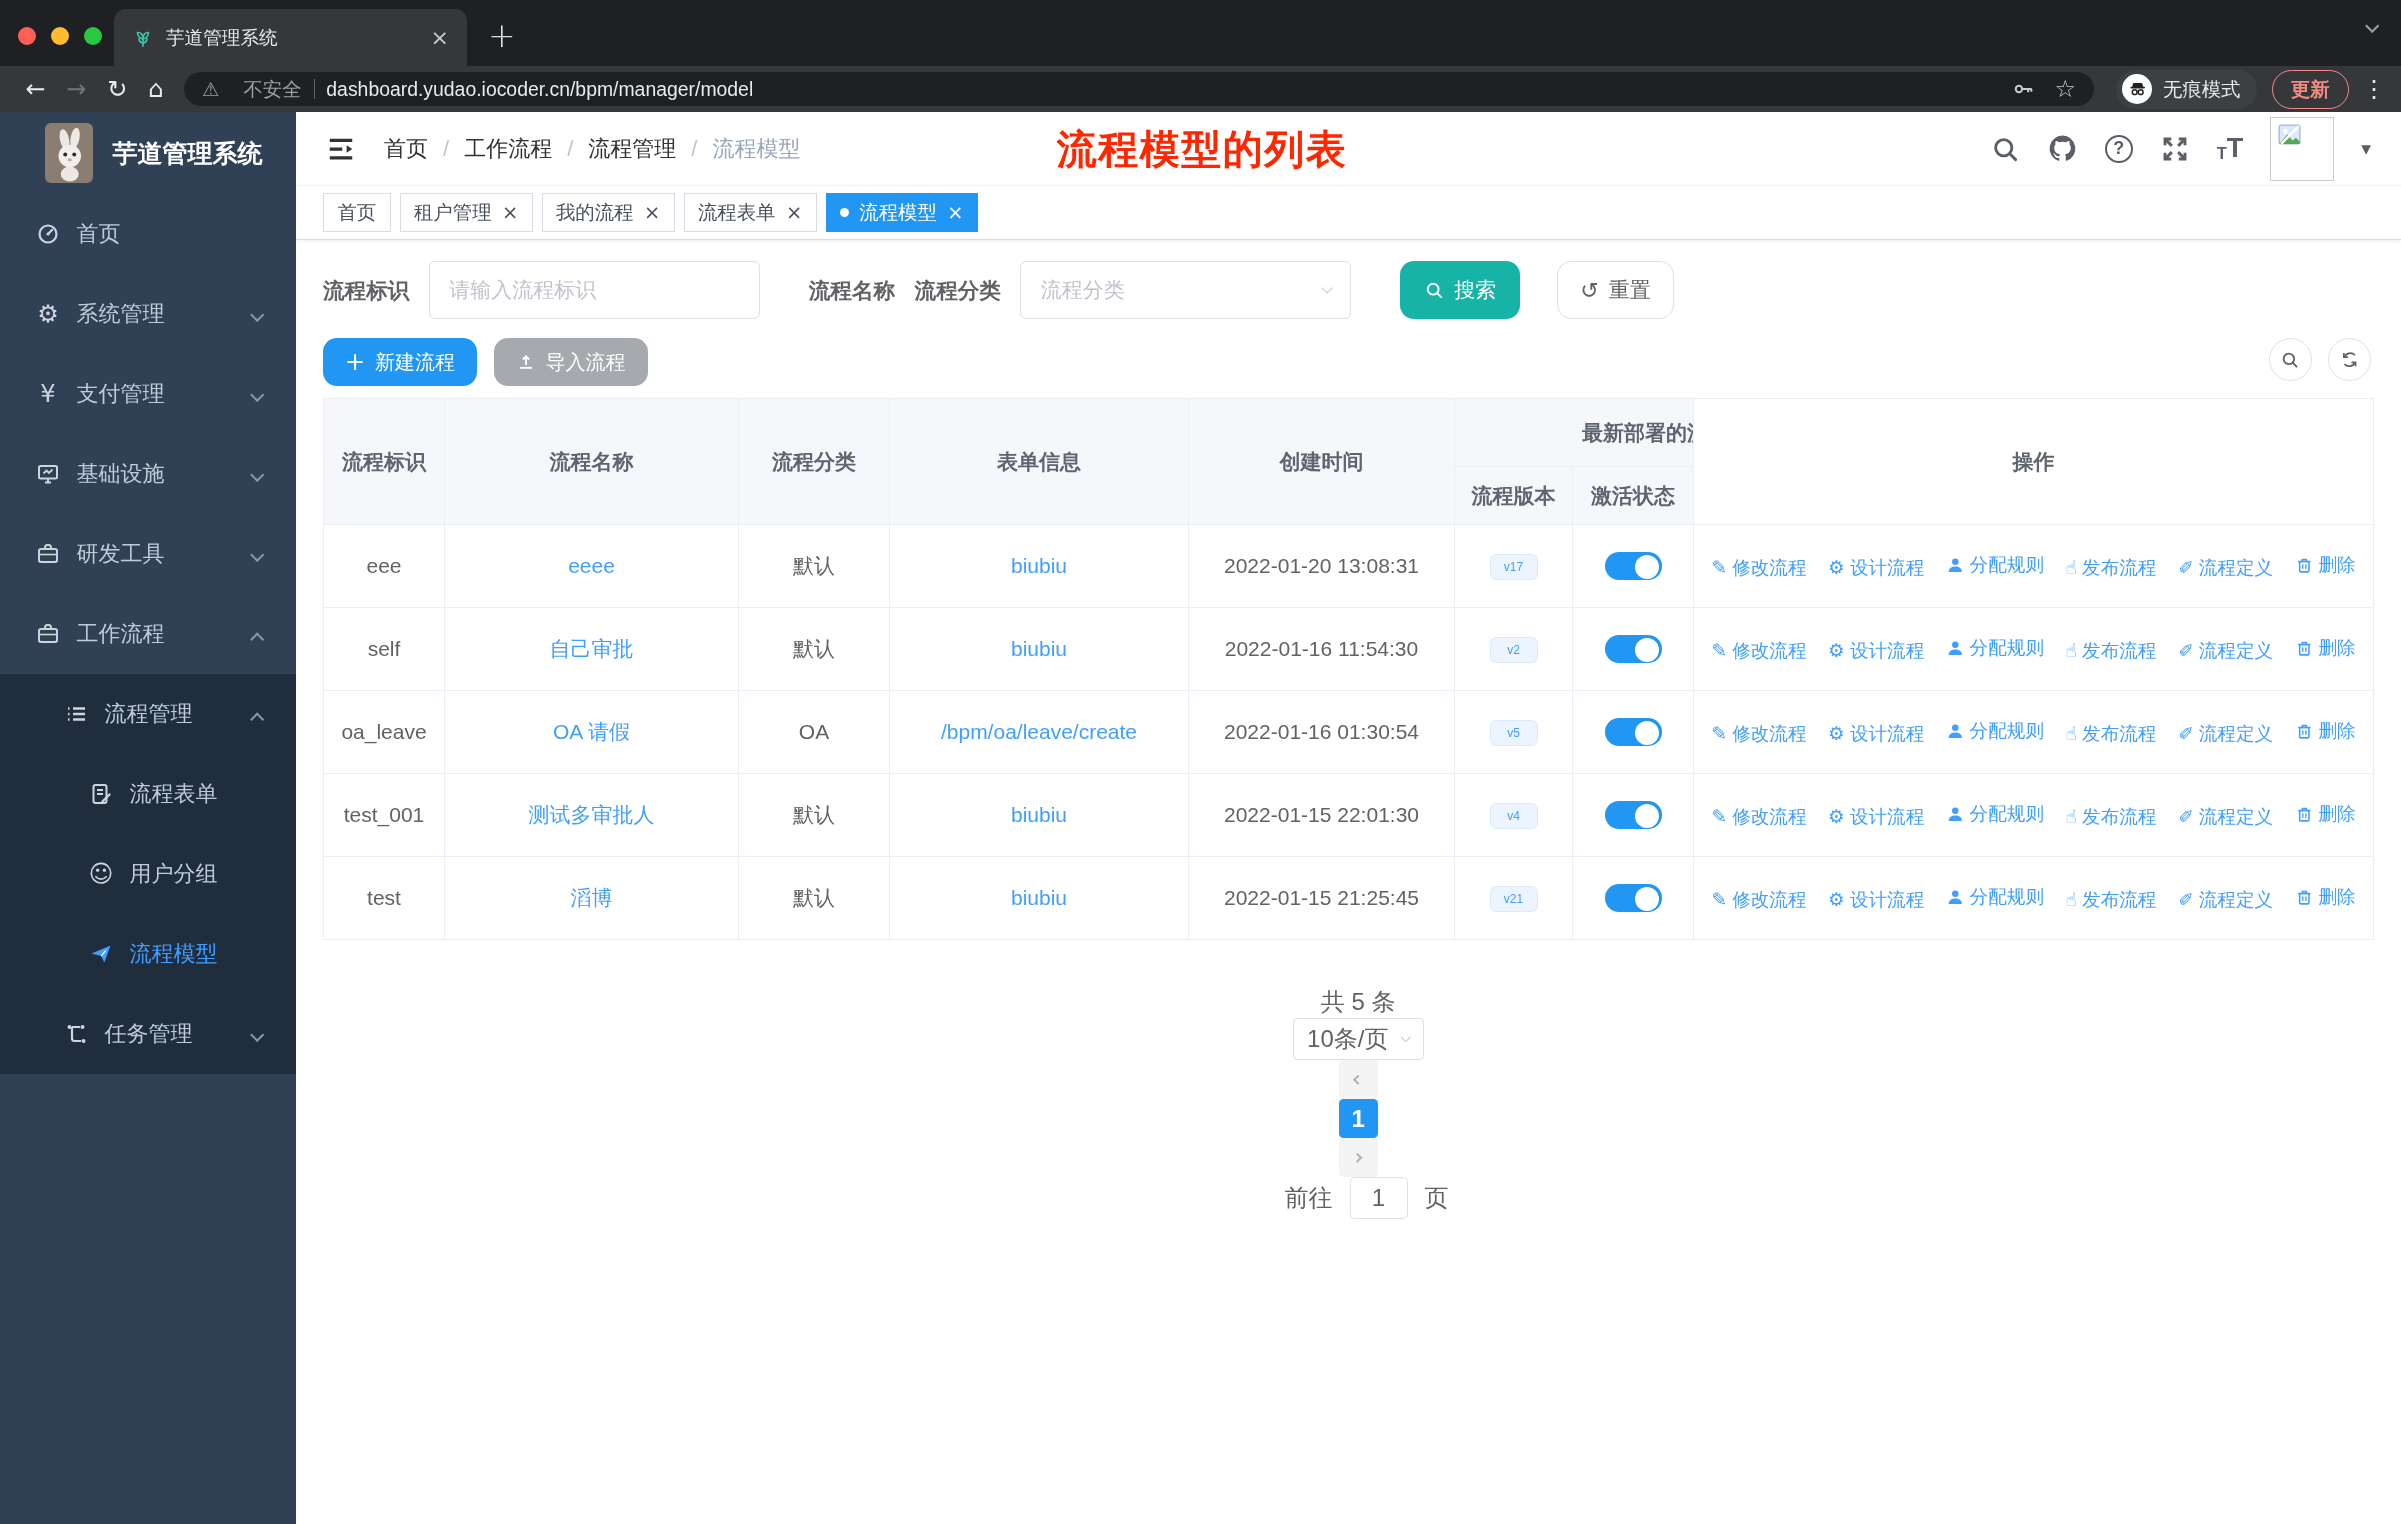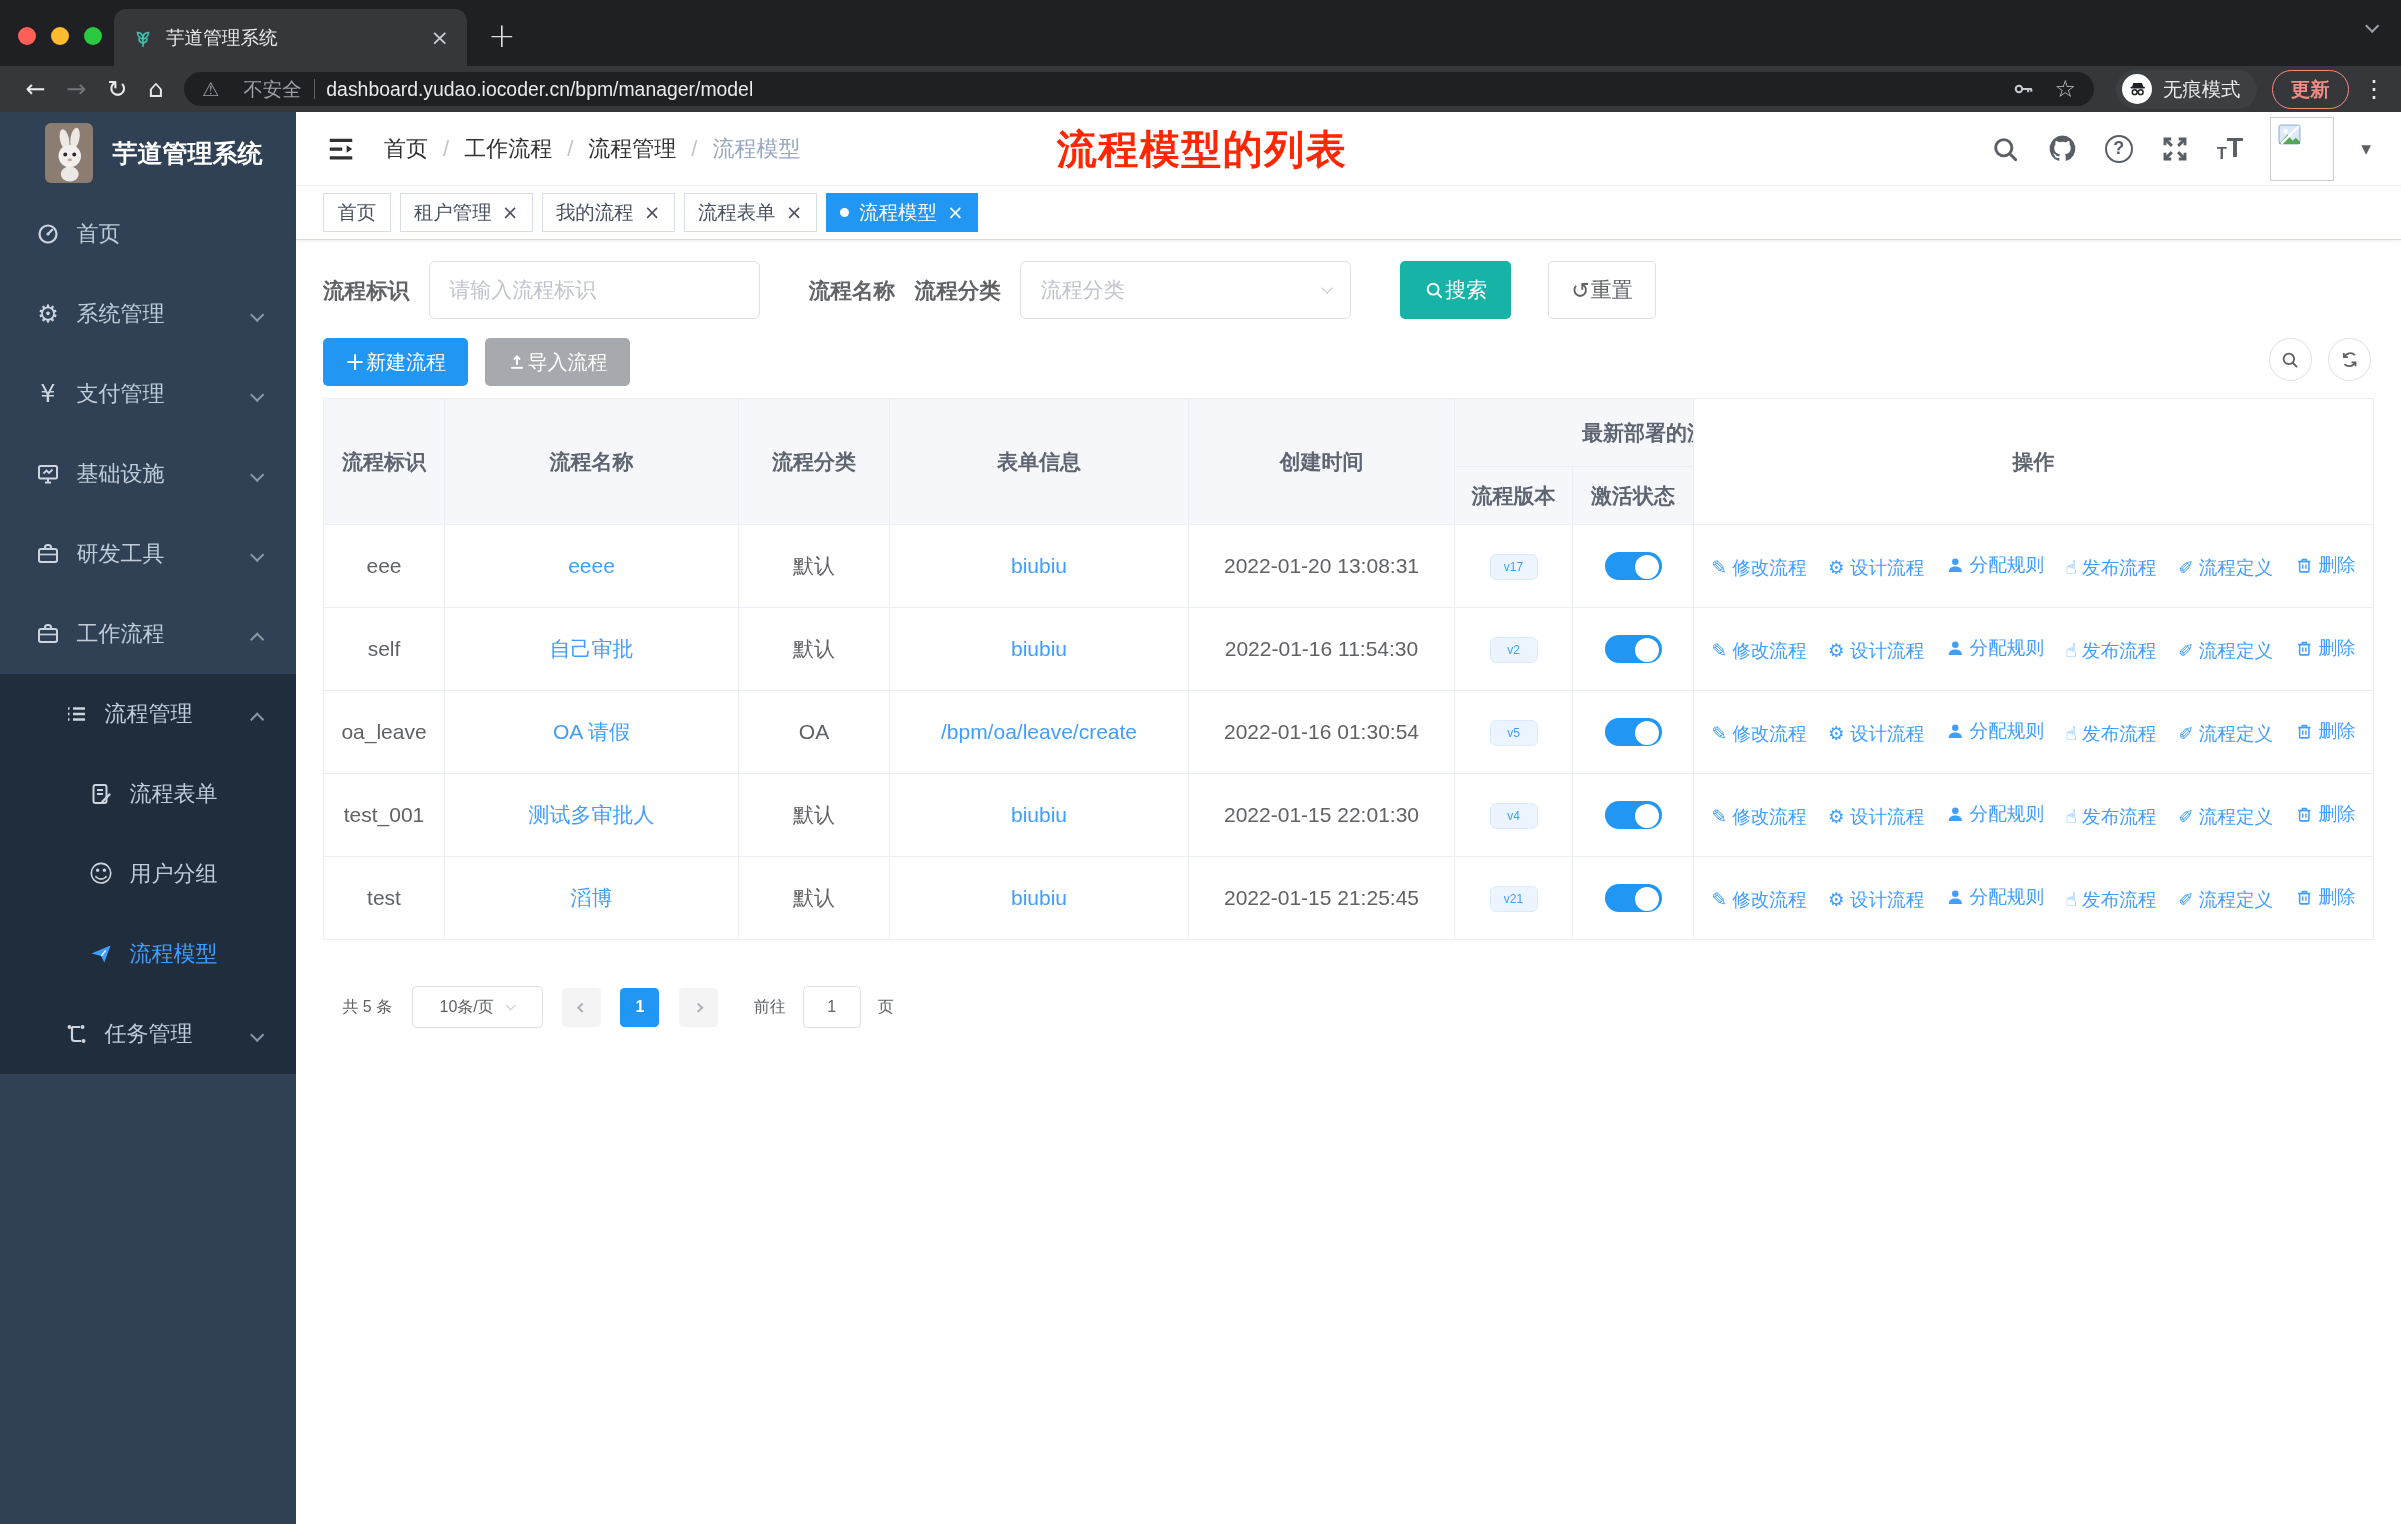--- a/index.html
+++ b/index.html
@@ -89,21 +89,21 @@
   .tag.active { background:var(--accent,#2196f3); border-color:var(--accent,#2196f3); color:#fff; }
 
   
   .content { flex:1; padding:21px 27px 0 27px; position:relative; }
   .filter-row { display:flex; align-items:center; margin-bottom:16.4px; }
   .f-label { font-size:21.6px; color:#606266; font-weight:700; margin-right:19.4px; white-space:nowrap; }
   .f-input { width:331px; height:58px; border:0.7px solid #dcdfe6; border-radius:6px; background:#fff;
              display:flex; align-items:center; justify-content:space-between; padding:0 19.4px;
              color:#c0c4cc; font-size:21px; margin-right:49px; }
   .f-input .chev { width:8.2px; height:8.2px; border-color:#c0c4cc; border-width:1.9px; margin-top:-4.5px; }
-  .btn { display:inline-flex; align-items:center; justify-content:center; gap:1px; border-radius:5px;
+  .btn { display:inline-flex; align-items:center; justify-content:center; gap:10px; border-radius:14px;
          font-size:21px; cursor:pointer; white-space:nowrap; }
   .btn-search { height:58px; padding:0 24px; background:var(--teal,#16b3a6); color:#fff; margin-right:37px; }
   .btn-reset  { height:58px; padding:0 22px; background:#fff; border:0.7px solid #dcdfe6; color:#606266; }
   .reset-ic { font-size:22px; }
   .toolbar-row { display:flex; align-items:center; margin:19.4px 0 12px; position:relative; }
   .btn-create { height:48px; padding:0 22px; background:var(--accent,#2196f3); color:#fff; font-size:20px; margin-right:16.4px; }
   .btn-import { height:48px; padding:0 22px; background:#a6a9ad; color:#fff; font-size:20px; }
   .plus-ic { font-size:24px; font-weight:400; }
   .toolbar-right { position:absolute; right:3px; top:0; display:flex; gap:16.4px; }
   .circ-btn { width:43px; height:43px; border-radius:50%; border:0.7px solid #dcdfe6; background:#fff;
@@ -126,21 +126,21 @@
   .switch { display:inline-block; width:57px; height:28px; border-radius:14px;
             background:var(--accent,#2196f3); position:relative; vertical-align:middle; cursor:pointer; }
   .switch .knob { position:absolute; right:2.2px; top:2.2px; width:24px; height:24px; border-radius:50%; background:#fff; }
   td.ops { font-size:18.6px; padding:0 6px; }
   .op { color:var(--link,#409eff); margin:0 8.2px; display:inline-flex; align-items:center; gap:5.2px;
         cursor:pointer; white-space:nowrap; }
   .op .op-ic { display:inline-flex; align-items:center; font-size:18.6px; }
 
   
   .pager { display:flex; align-items:center; margin-top:46px;
-           font-size:16px; color:#606266; }
+           font-size:24px; color:#606266;flex-direction:column; }
   .pager > * { margin-left:19.4px; }
   .size-select { width:131px; height:42px; border:0.7px solid #dcdfe6; border-radius:4.5px; background:#fff;
                  display:flex; align-items:center; justify-content:center; gap:13.4px; color:#606266; }
   .size-select .chev { width:7.4px; height:7.4px; border-color:#c0c4cc; border-width:1.9px; margin-top:-3.7px; }
   .pg-btn { width:39px; height:39px; background:#f4f4f5; border-radius:4.5px; display:flex;
             align-items:center; justify-content:center; }
   .pg-btn .chev { width:7.4px; height:7.4px; border-color:#aeb2b8; border-width:2.2px; }
   .pg-cur { width:39px; height:39px; background:var(--accent,#2196f3); color:#fff; border-radius:4.5px;
             display:flex; align-items:center; justify-content:center; font-weight:700; }
   .goto-wrap { display:flex; align-items:center; gap:17px; margin-left:36px; }

